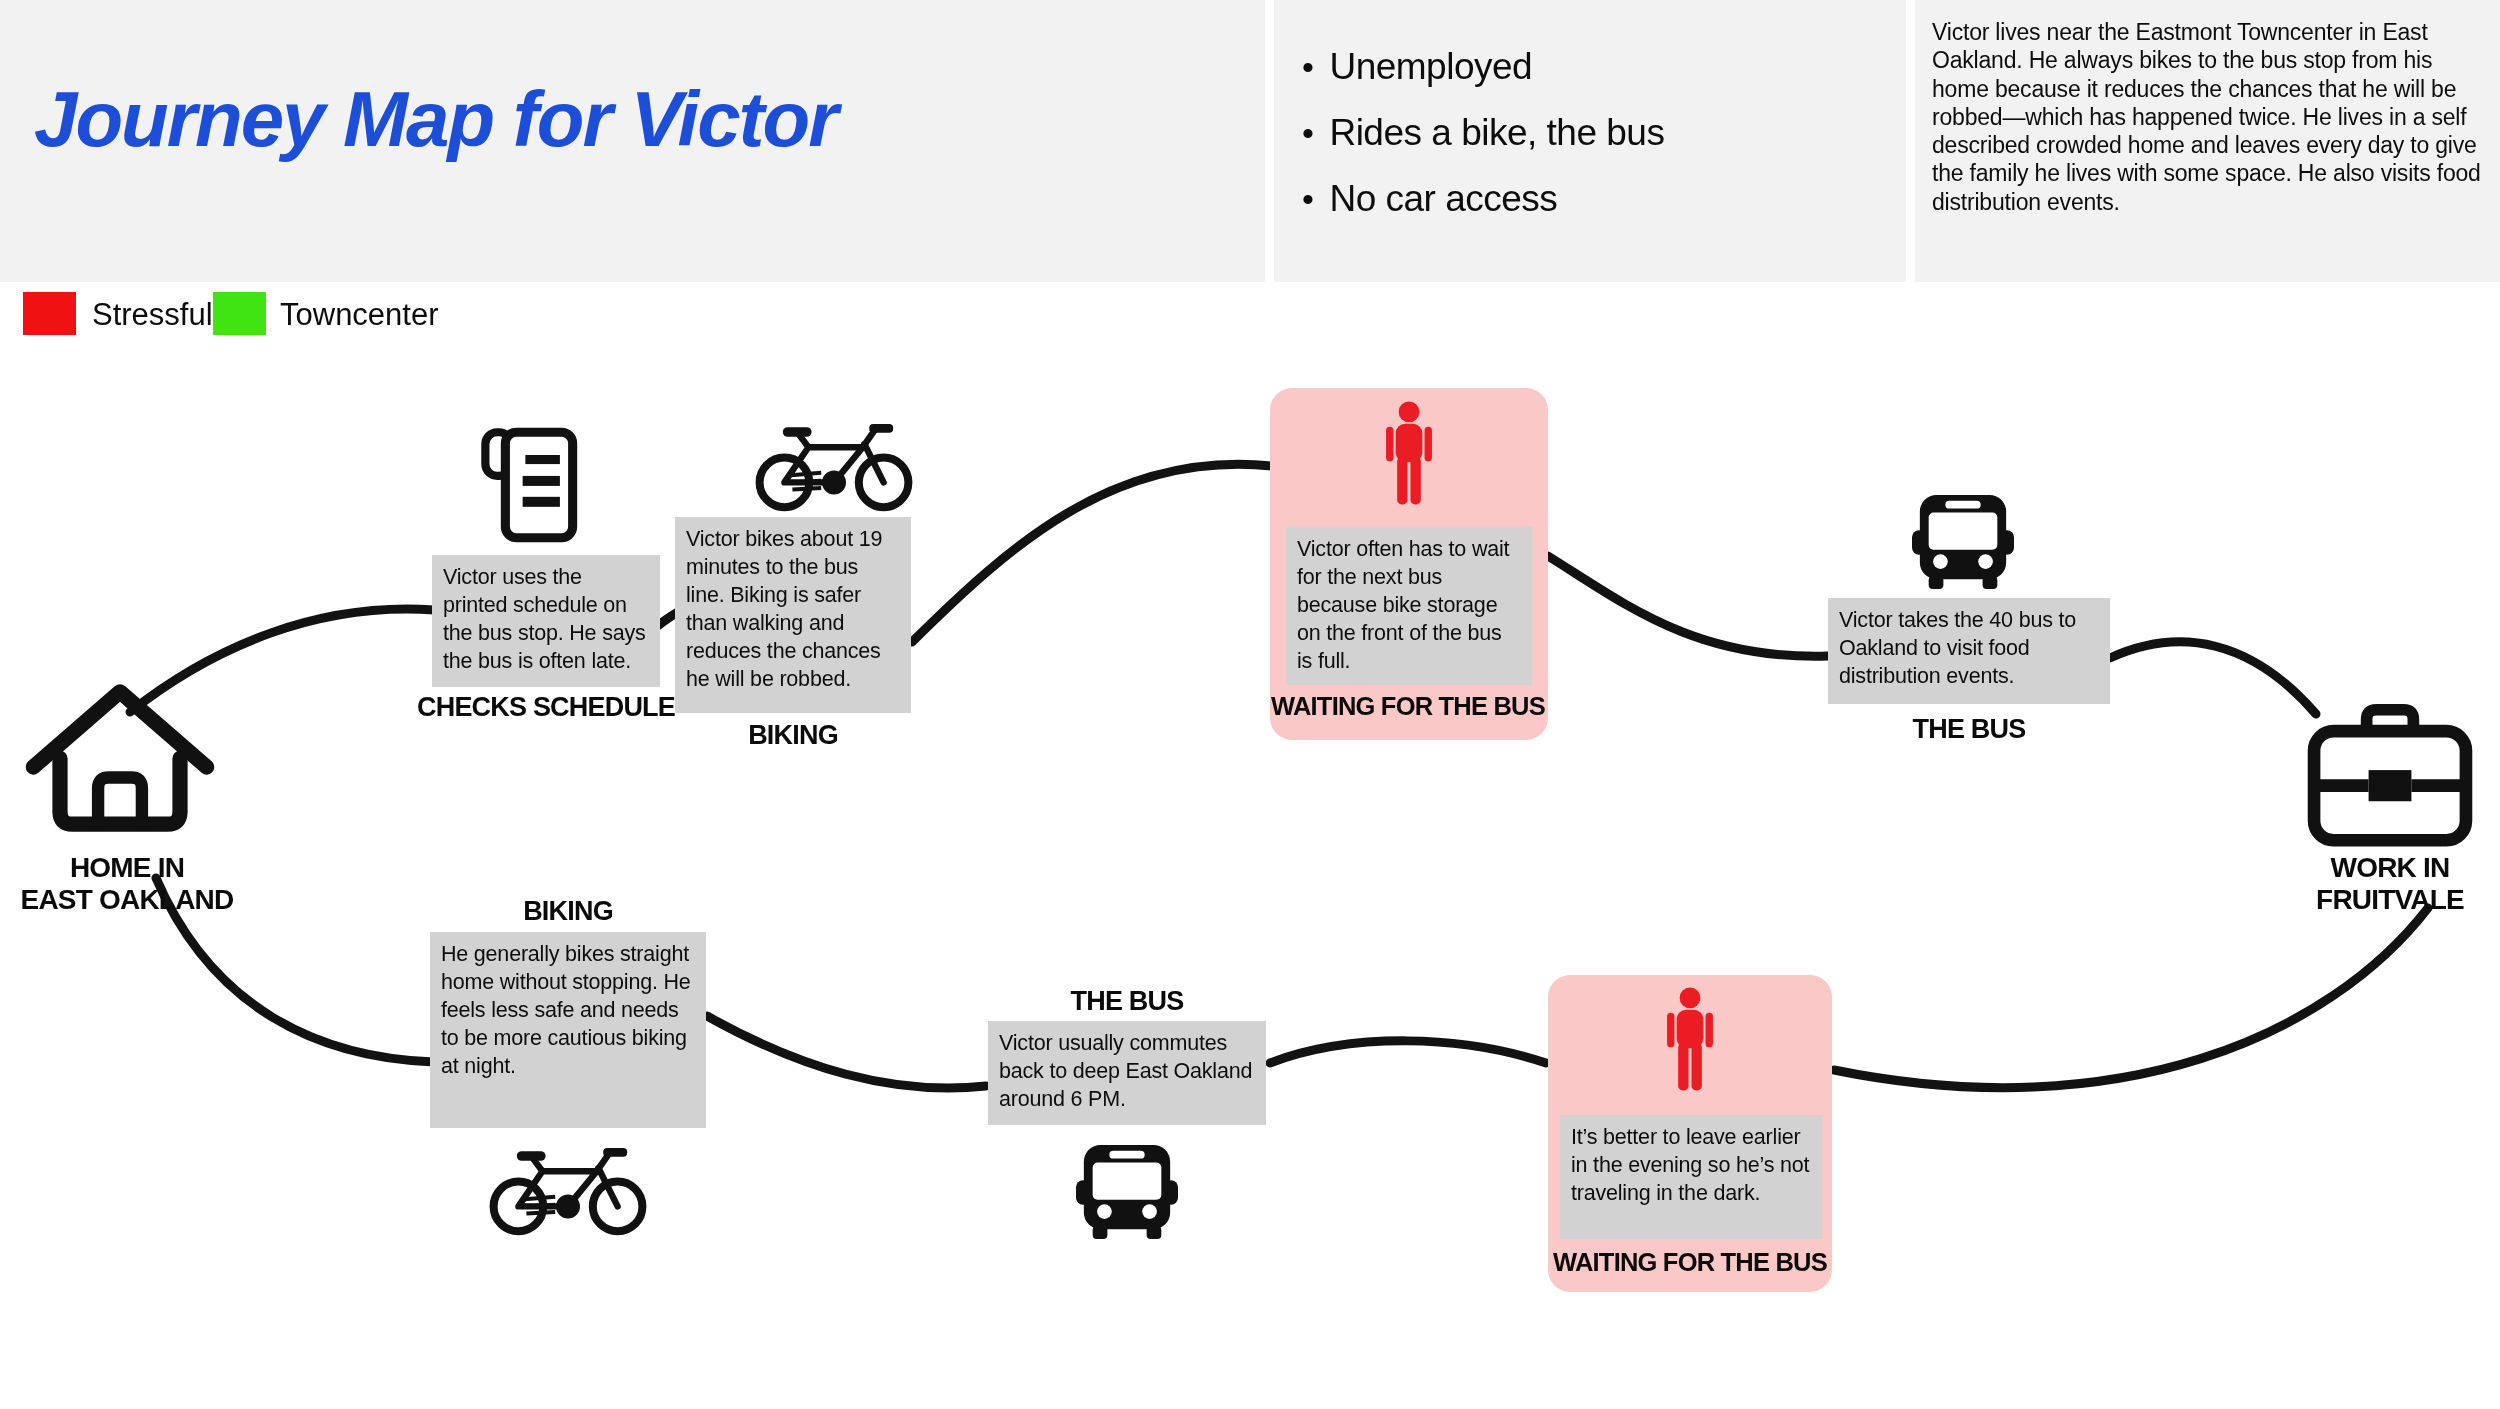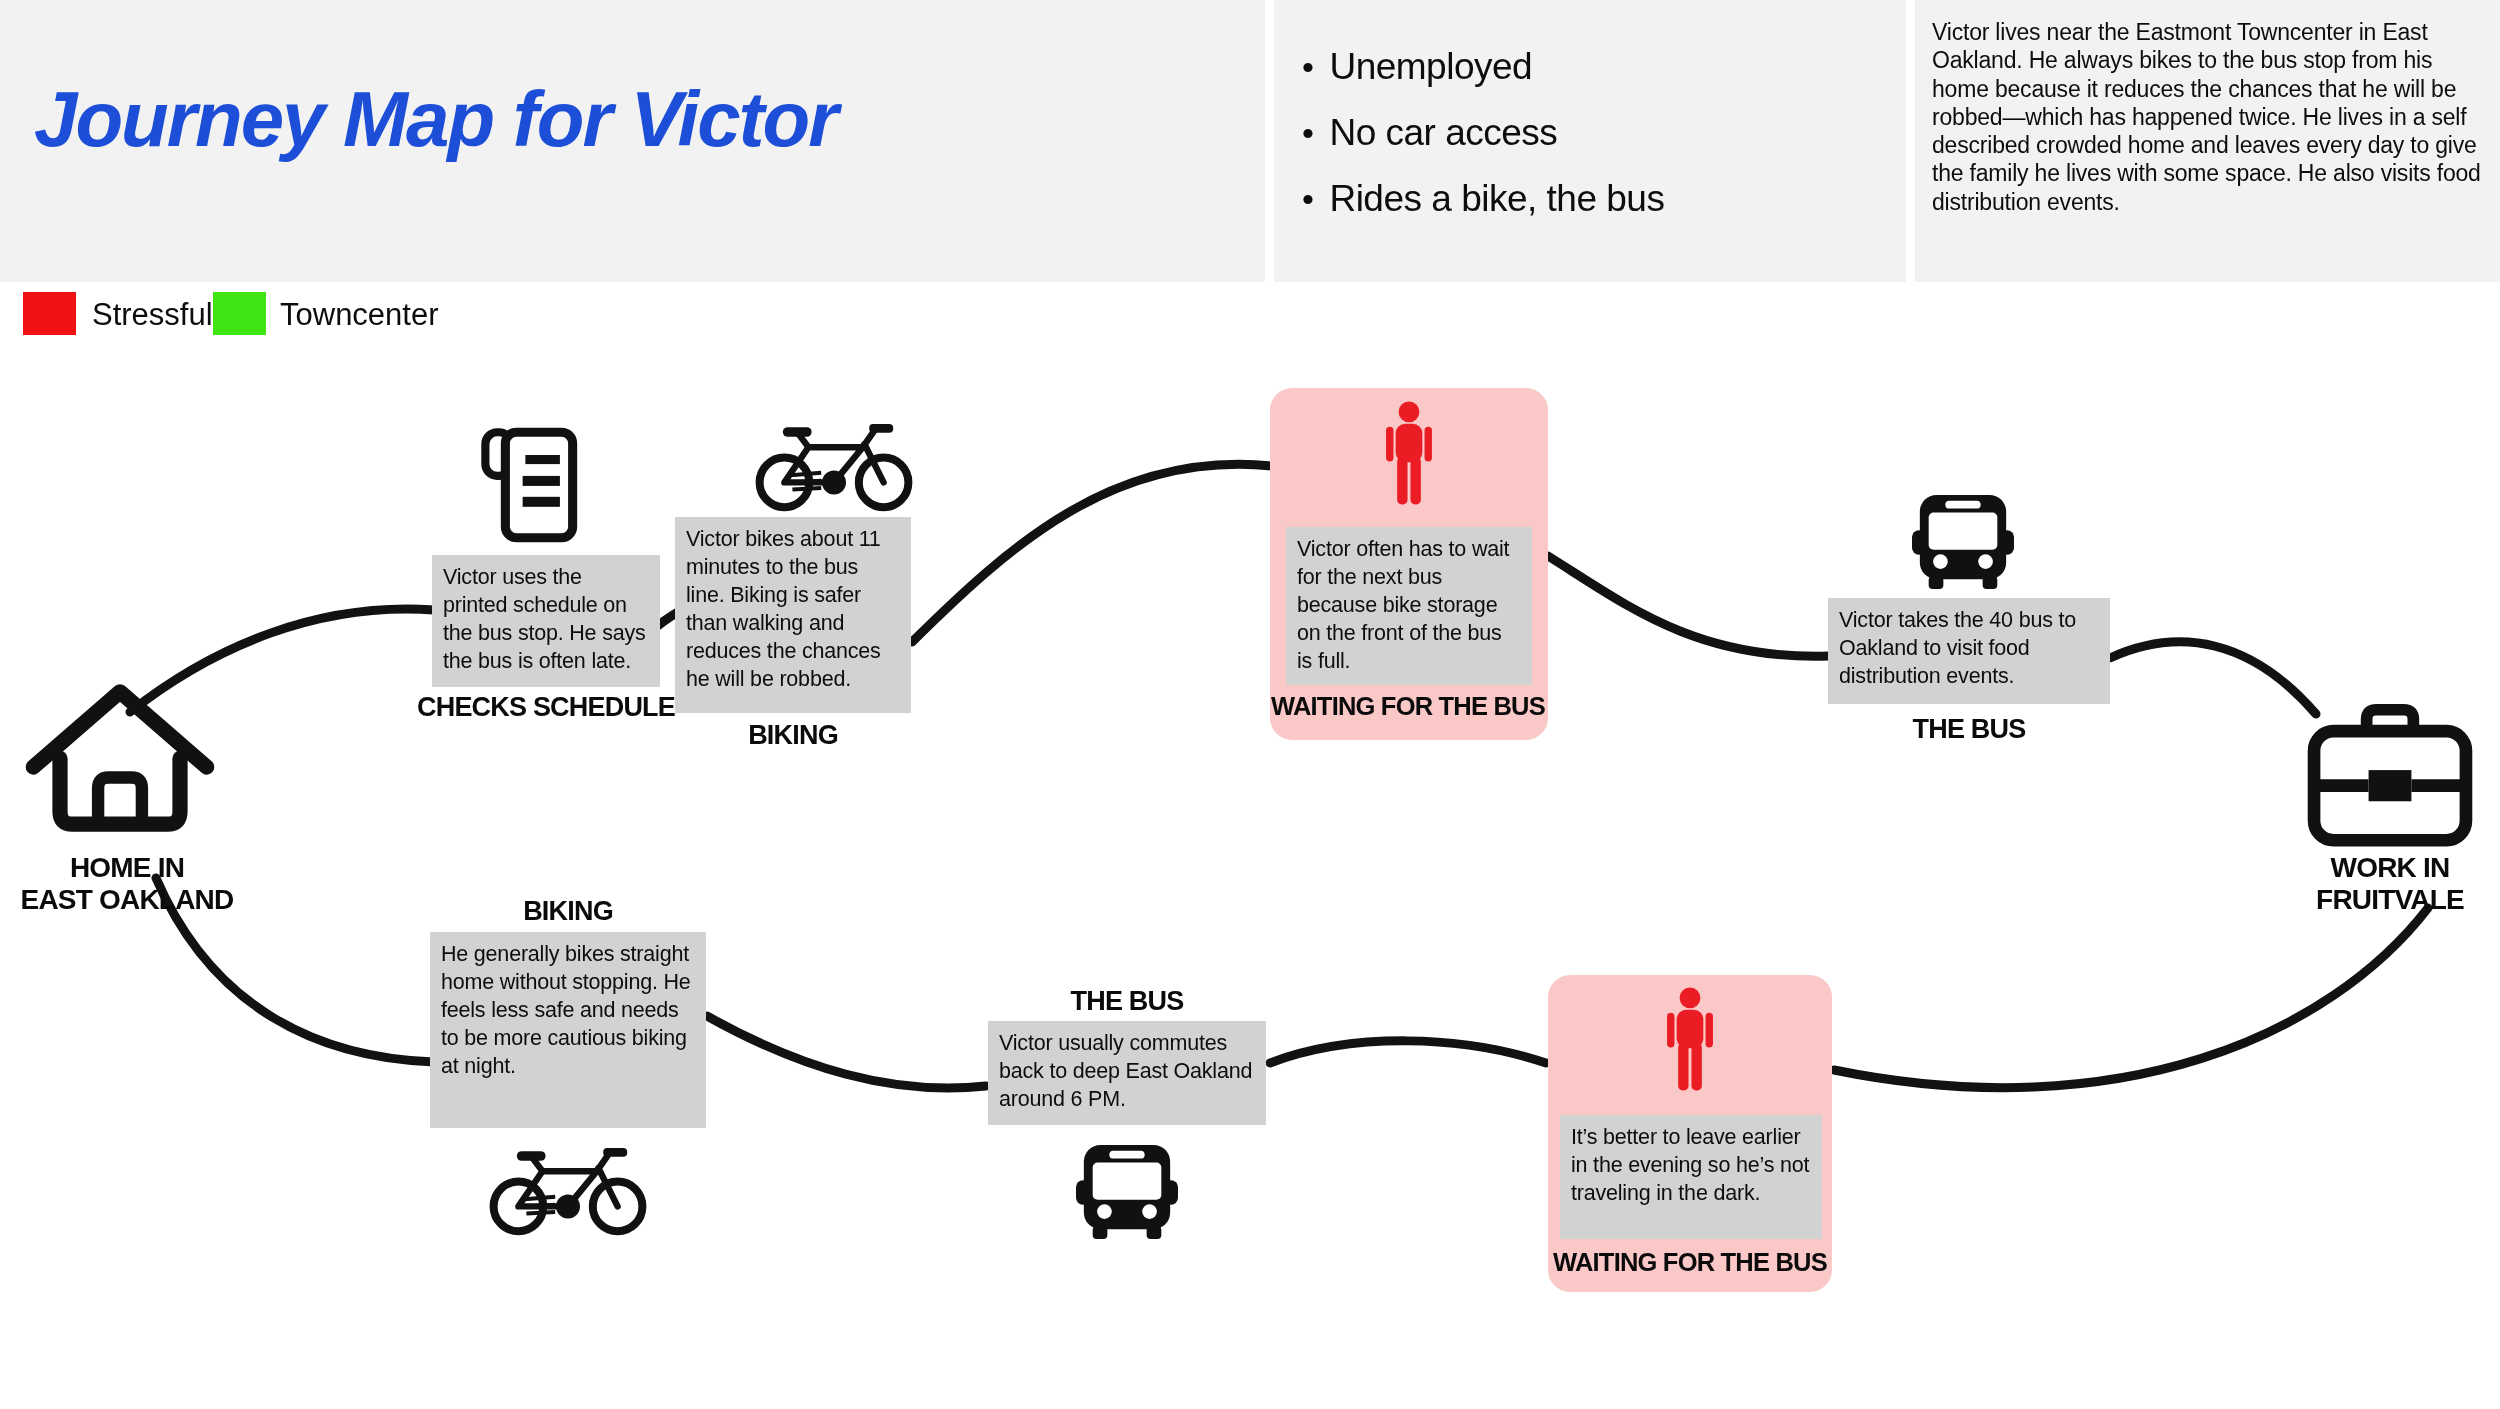--- a/index.html
+++ b/index.html
@@ -35,22 +35,22 @@
 <body>
 
 <div class="canvas">
 
   <div class="header">
     <div class="title">Journey Map for Victor</div>
     <div class="hdr-divider" style="left:1265px"></div>
     <div class="hdr-divider" style="left:1906px"></div>
     <div class="bullets">
       <div class="bullet-item">Unemployed</div>
+      <div class="bullet-item">Rides a bike, the bus</div>
       <div class="bullet-item">No car access</div>
-      <div class="bullet-item">Rides a bike, the bus</div>
     </div>
     <div class="bio">Victor lives near the Eastmont Towncenter in East Oakland. He always bikes to the bus stop from his home because it reduces the chances that he will be robbed—which has happened twice. He lives in a self described crowded home and leaves every day to give the family he lives with some space. He also visits food distribution events.</div>
   </div>
 
   <div class="legend-swatch" style="left: 23px; top: 292px; background: rgb(240, 18, 18);"></div>
   <div class="legend-label" style="left:92px;top:297px;">Stressful</div>
   <div class="legend-swatch" style="left: 213px; top: 292px; background: rgb(63, 228, 18);"></div>
   <div class="legend-label" style="left:280px;top:297px;">Towncenter</div>
 
   <svg class="paths-svg" viewBox="0 0 2500 1409">
@@ -100,21 +100,21 @@
         <path d="M68 44 L56 28" stroke-width="8" stroke-linecap="round"></path>
         <path d="M136 44 L150 24" stroke-width="8" stroke-linecap="round"></path>
         <path d="M138 40 L162 88" stroke-width="8" stroke-linecap="round"></path>
         <path d="M46 79 L84 76 M45 88 L84 86 M48 97 L84 95" stroke-width="5"></path>
       </g>
       <circle cx="100" cy="88" r="15" fill="#111"></circle>
       <rect x="36" y="19" width="36" height="12" rx="6" fill="#111"></rect>
       <rect x="144" y="15" width="30" height="11" rx="5" fill="#111"></rect>
     </svg>
   </div>
-  <div class="note-box" style="left:675px;top:517px;width:214px;min-height:178px;">Victor bikes about 11 minutes to the bus line. Biking is safer than walking and reduces the chances he will be robbed.</div>
+  <div class="note-box" style="left:675px;top:517px;width:214px;min-height:178px;">Victor bikes about 19 minutes to the bus line. Biking is safer than walking and reduces the chances he will be robbed.</div>
   <div class="station-label" style="left:675px;top:720px;width:236px;">BIKING</div>
 
   <div class="mood-panel" style="left:1270px;top:388px;width:278px;height:352px;"></div>
   <div class="icon" style="left:1372px;top:400px;width:74px;height:120px;">
     <svg viewBox="0 0 100 160">
       <g fill="#ea1c24">
         <circle cx="50" cy="15" r="14"></circle>
         <rect x="32" y="31" width="36" height="52" rx="13"></rect>
         <rect x="19" y="35" width="10" height="47" rx="5"></rect>
         <rect x="71" y="35" width="10" height="47" rx="5"></rect>

